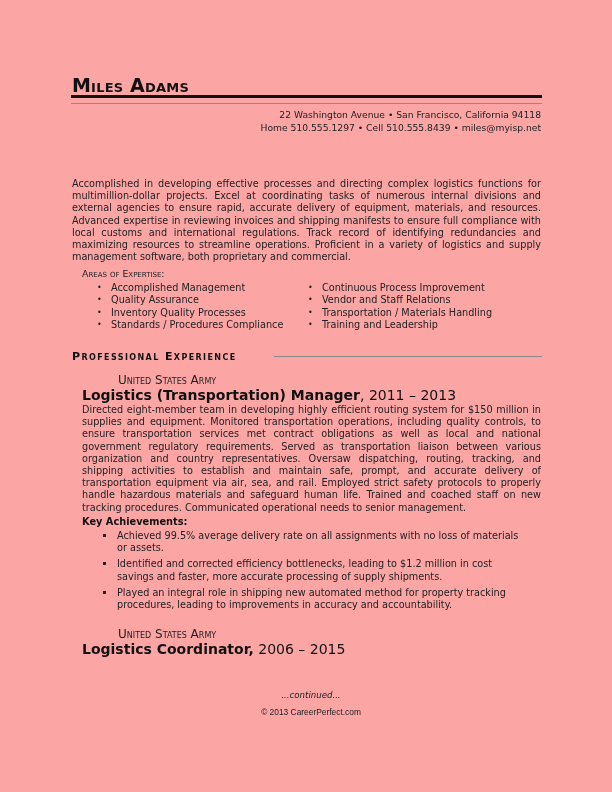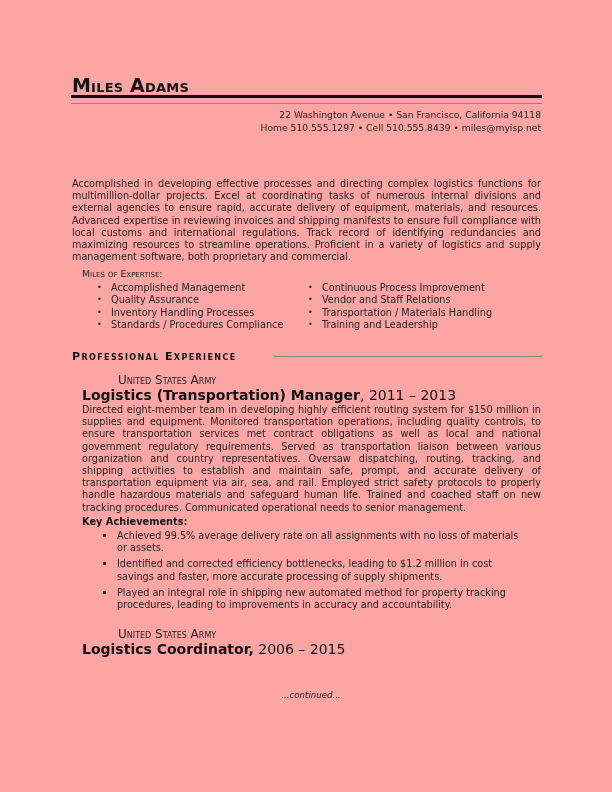--- a/index.html
+++ b/index.html
@@ -233,26 +233,26 @@
   <div class="rule-thick"></div>
   <div class="rule-thin"></div>
 
   <div class="contact">
     <div>22 Washington Avenue • San Francisco, California 94118</div>
     <div>Home 510.555.1297 • Cell 510.555.8439 • miles@myisp.net</div>
   </div>
 
   <p class="summary">Accomplished in developing effective processes and directing complex logistics functions for multimillion-dollar projects. Excel at coordinating tasks of numerous internal divisions and external agencies to ensure rapid, accurate delivery of equipment, materials, and resources. Advanced expertise in reviewing invoices and shipping manifests to ensure full compliance with local customs and international regulations. Track record of identifying redundancies and maximizing resources to streamline operations. Proficient in a variety of logistics and supply management software, both proprietary and commercial.</p>
 
-  <div class="expertise-label">Miles of Expertise:</div>
+  <div class="expertise-label">Areas of Expertise:</div>
   <div class="expertise-cols">
     <ul class="expertise-col left">
       <li><span class="dot">•</span><span>Accomplished Management</span></li>
       <li><span class="dot">•</span><span>Quality Assurance</span></li>
-      <li><span class="dot">•</span><span>Inventory Handling Processes</span></li>
+      <li><span class="dot">•</span><span>Inventory Quality Processes</span></li>
       <li><span class="dot">•</span><span>Standards / Procedures Compliance</span></li>
     </ul>
     <ul class="expertise-col right">
       <li><span class="dot">•</span><span>Continuous Process Improvement</span></li>
       <li><span class="dot">•</span><span>Vendor and Staff Relations</span></li>
       <li><span class="dot">•</span><span>Transportation / Materials Handling</span></li>
       <li><span class="dot">•</span><span>Training and Leadership</span></li>
     </ul>
   </div>
 
@@ -271,14 +271,15 @@
     <li><span class="sq"></span><span>Identified and corrected efficiency bottlenecks, leading to $1.2 million in cost savings and faster, more accurate processing of supply shipments.</span></li>
     <li><span class="sq"></span><span>Played an integral role in shipping new automated method for property tracking procedures, leading to improvements in accuracy and accountability.</span></li>
   </ul>
 
   <div class="employer" style="top:629px;">United States Army</div>
   <div class="job-line" style="top:643px;">
     <span class="job-title">Logistics Coordinator,</span><span> 2006 – 2015</span>
   </div>
 
   <div class="continued">...continued...</div>
+  <div class="copyright">© 2013 CareerPerfect.com</div>
 
 </div>
 
 </body></html>

